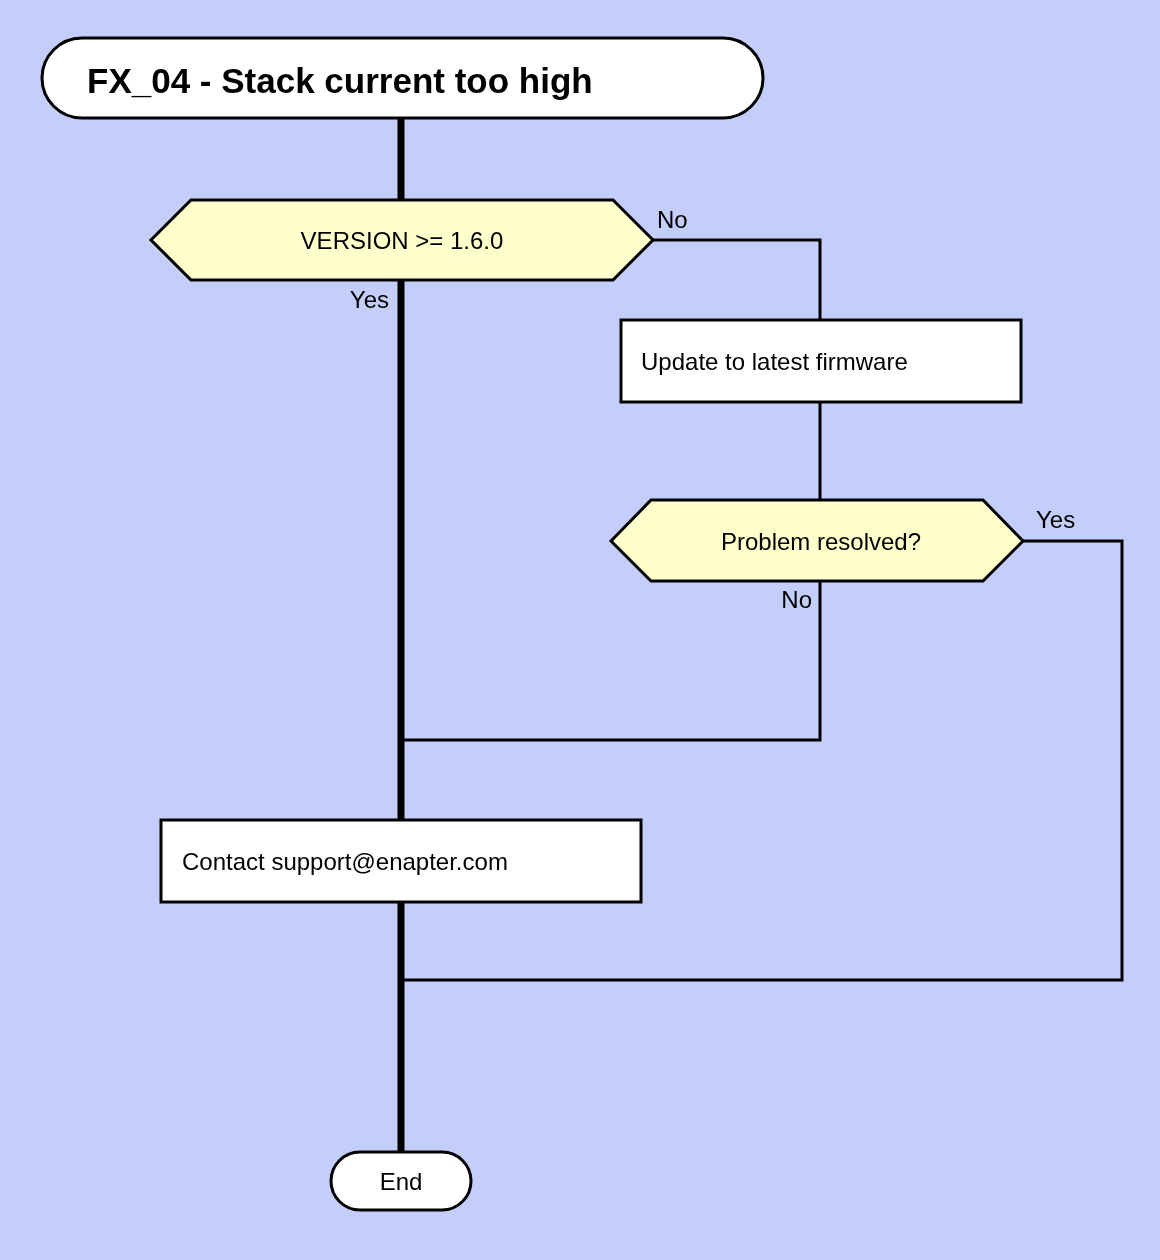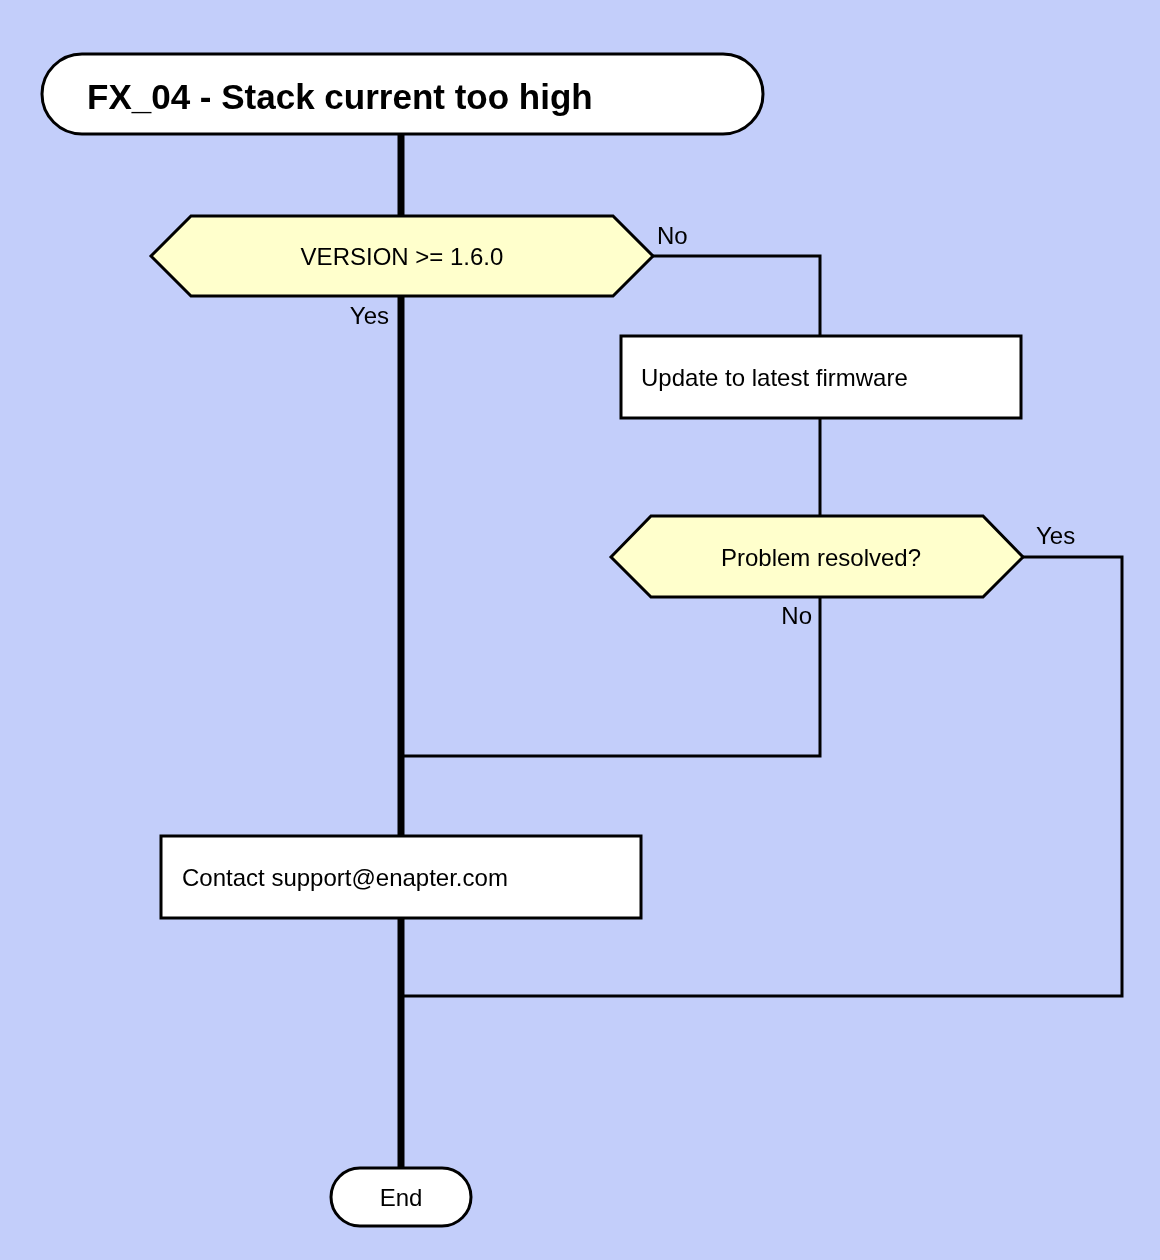--- a/index.html
+++ b/index.html
@@ -10,21 +10,20 @@
     width: 1160px;
     height: 1260px;
     background: #c3cefa;
     font-family: "Liberation Sans", sans-serif;
     overflow: hidden;
   }
   #flow-root {
     position: relative;
     width: 1160px;
     height: 1116px;
-    margin-top: 16px;
   }
   svg#flow-canvas {
     position: absolute;
     top: 0;
     left: 0;
     width: 1160px;
     height: 1260px;
     display: block;
   }
   .node-fill-white { fill: #ffffff; }

